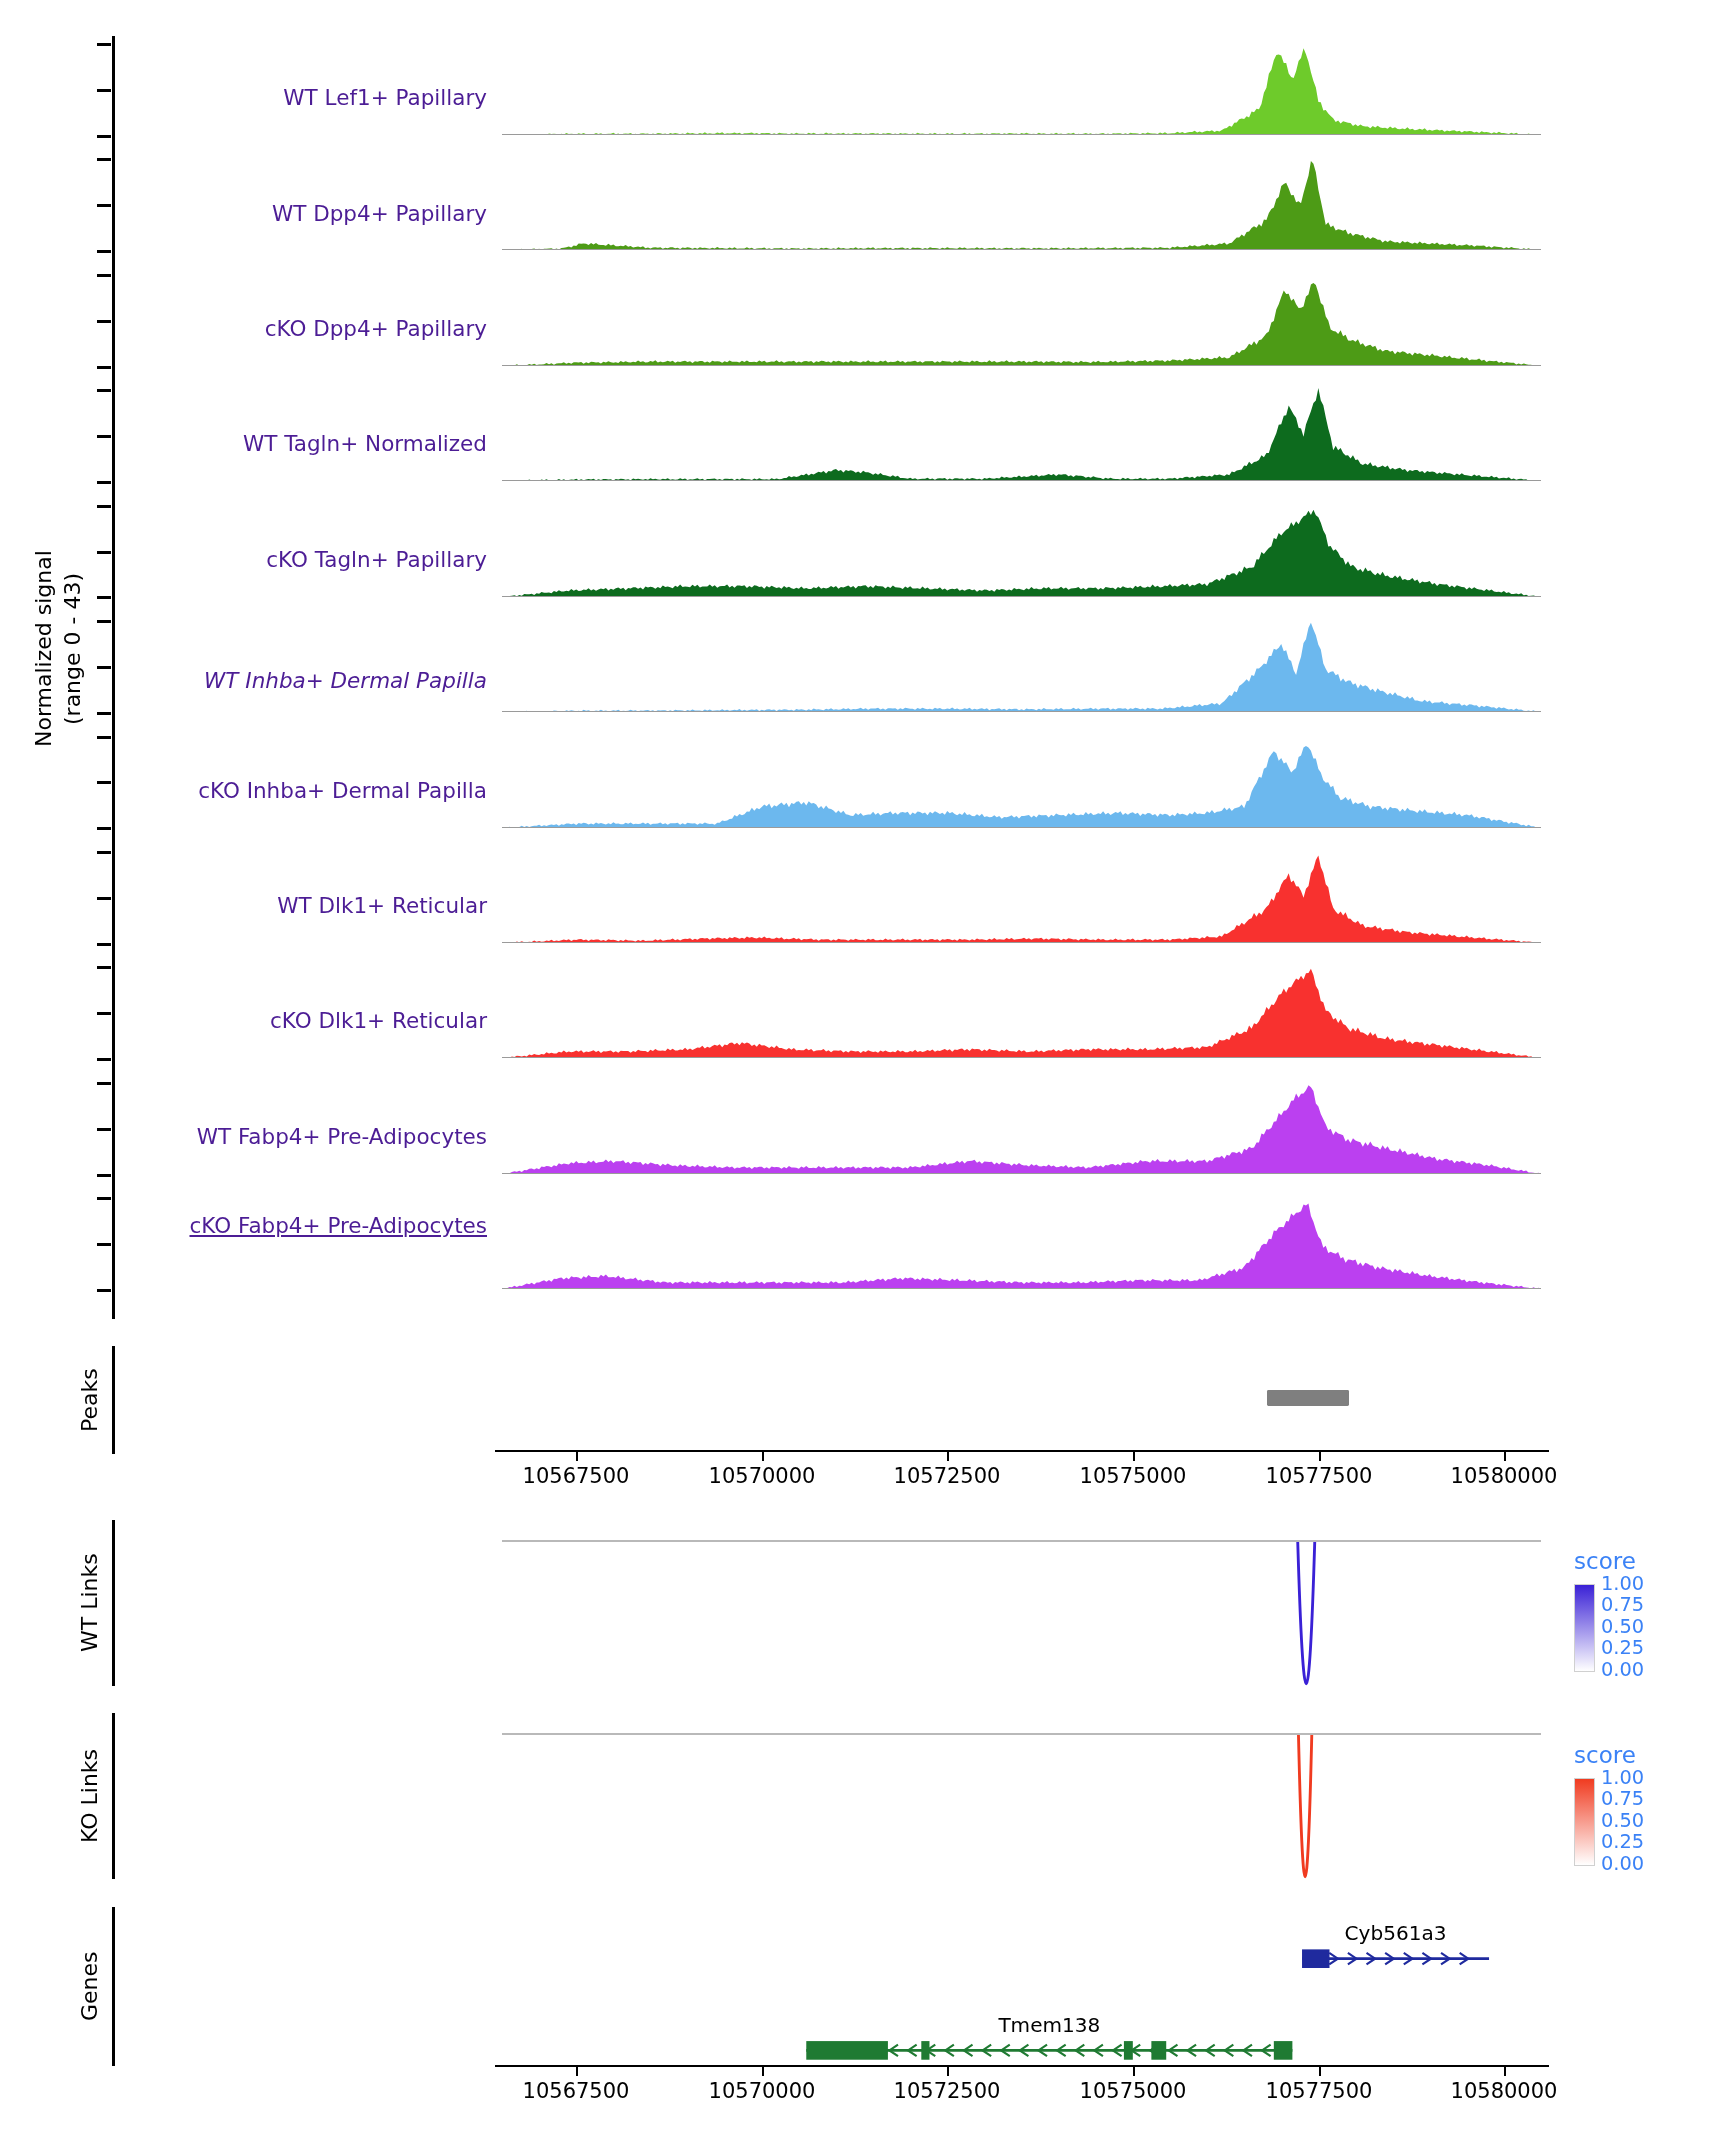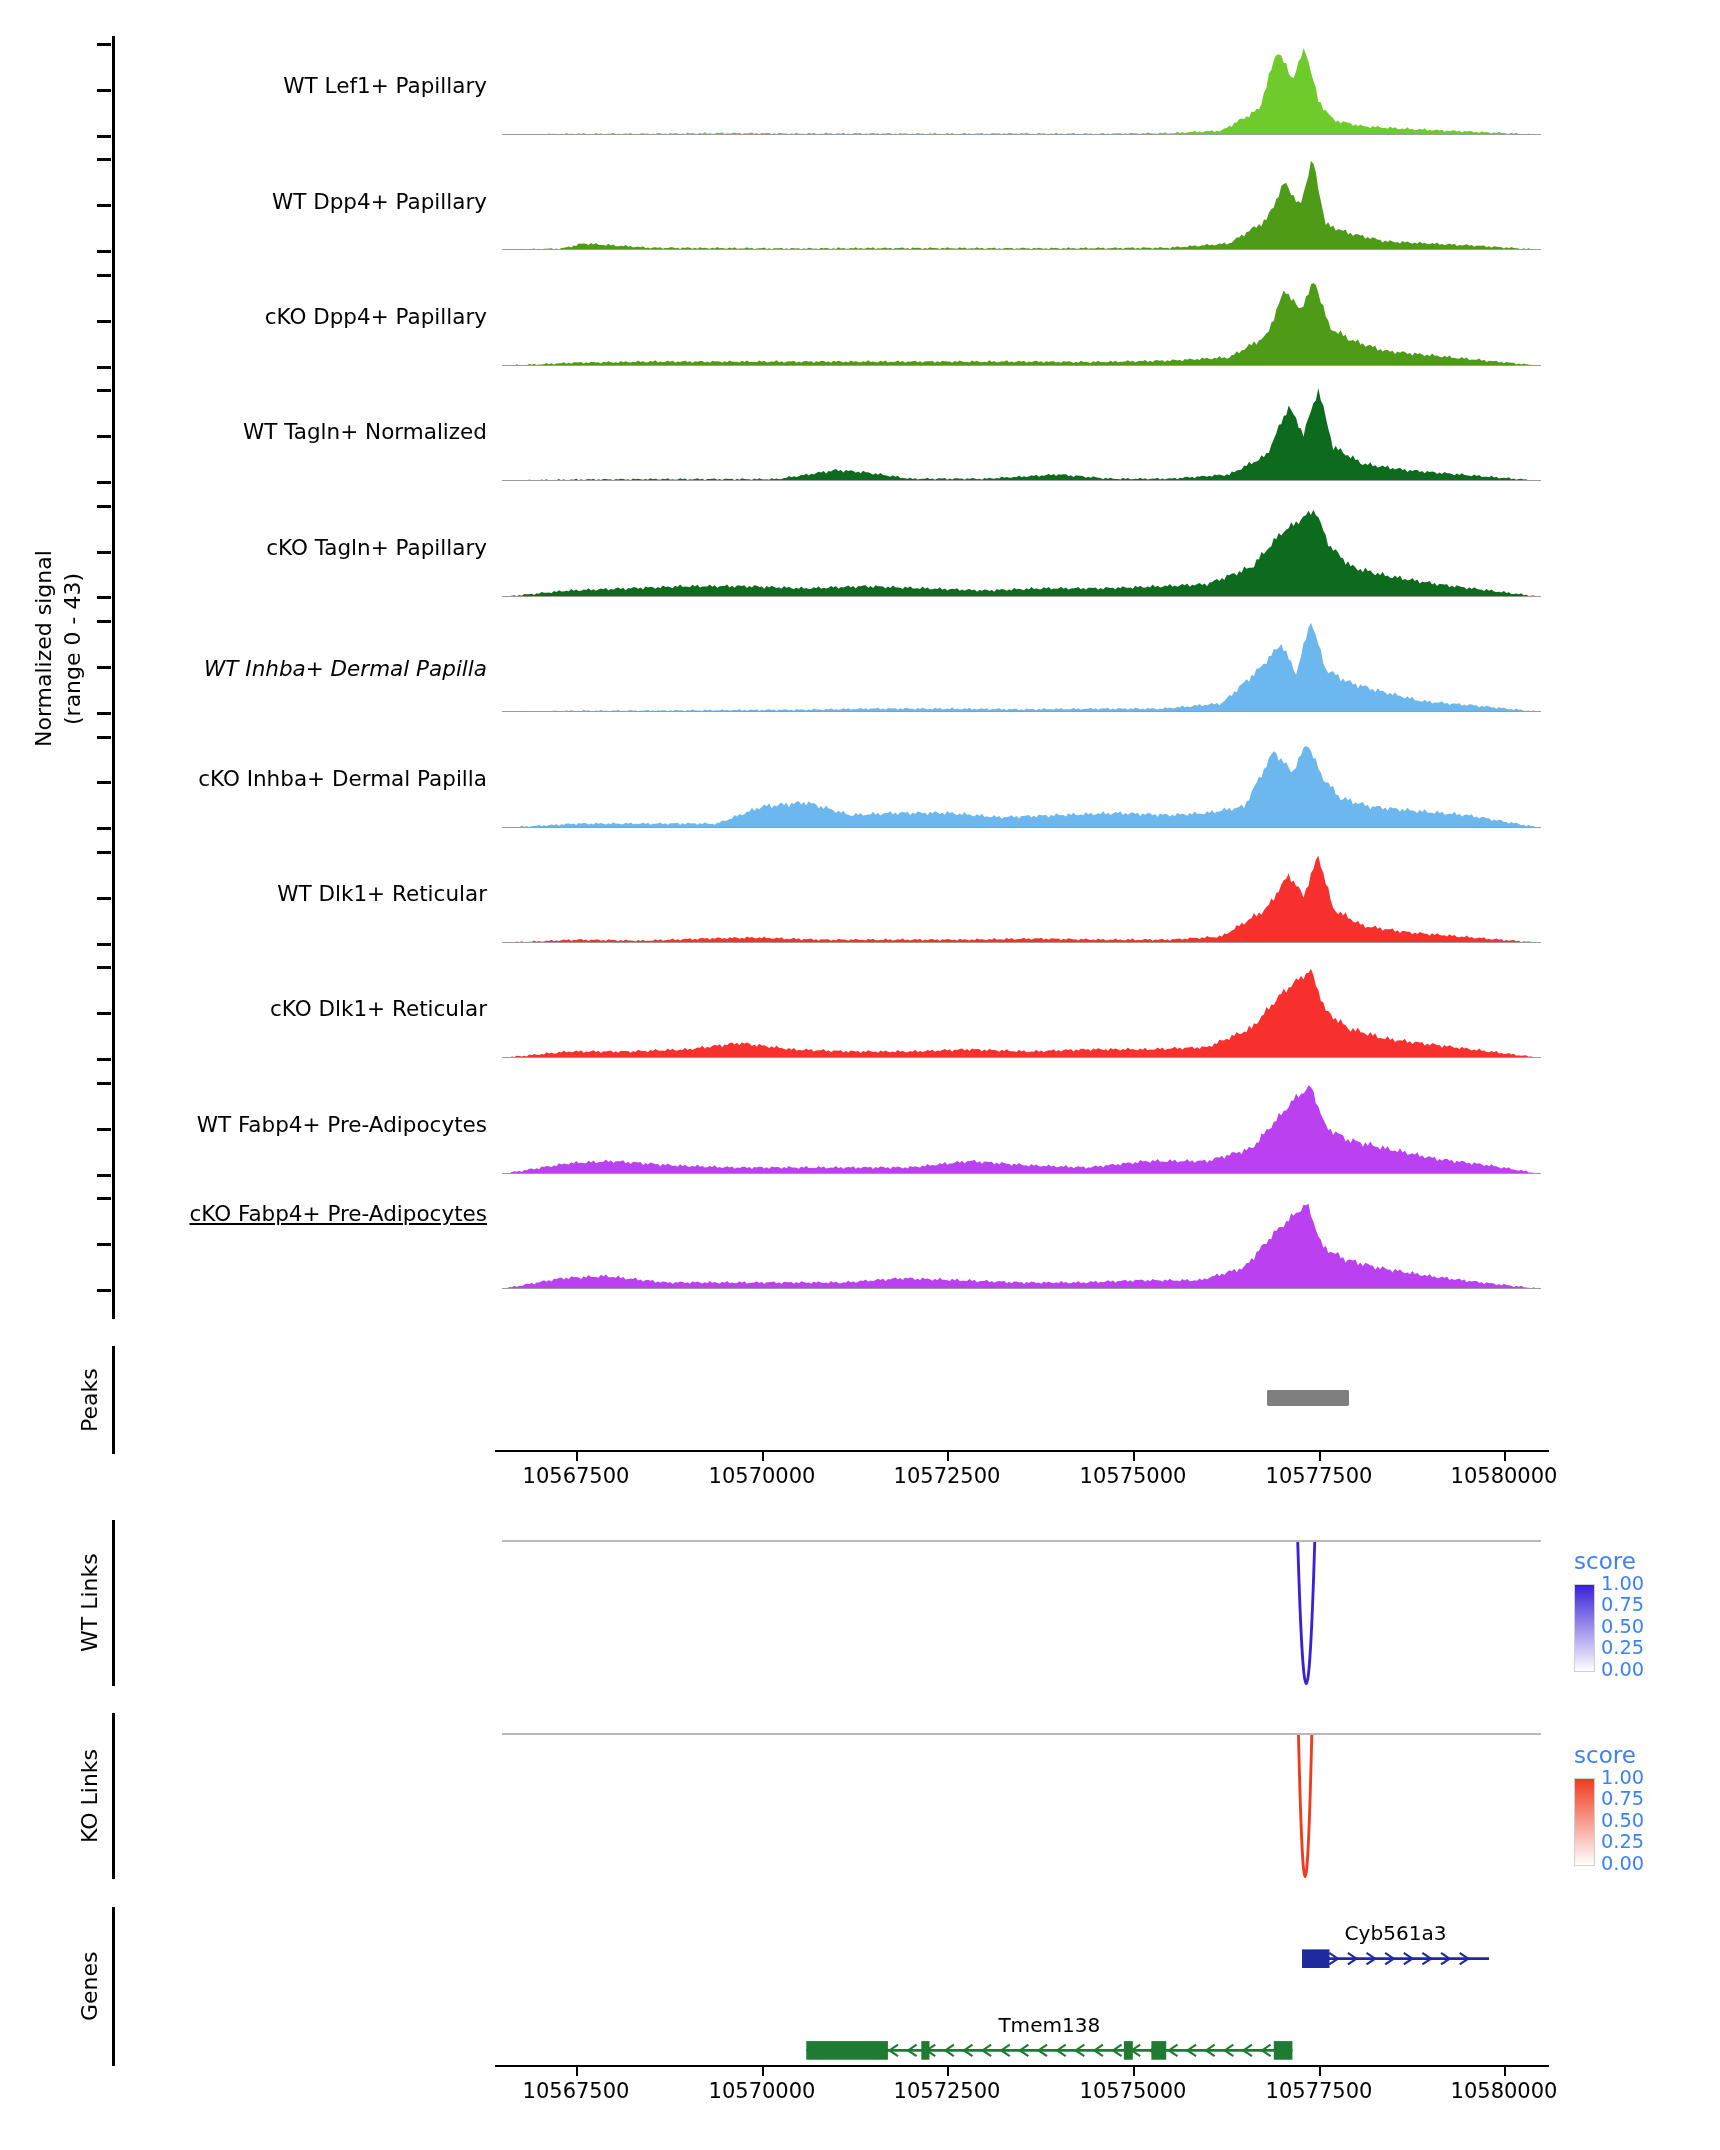--- a/index.html
+++ b/index.html
@@ -18,21 +18,22 @@
   .vert{writing-mode:vertical-rl;transform:rotate(180deg);}
 
   
   .track{position:absolute;left:502px;width:1039px;}
   .track .baseline{position:absolute;left:0;width:100%;height:1.4px;background:#9a9a9a;bottom:0;}
   .track-label{
     position:absolute;
     font-size:21.5px;
     text-align:right;
     white-space:nowrap;
-    color:#000000;
+    color:#4c1d95;
+    margin-top:12px;
   }
 
   
   .peak-bar{position:absolute;background:#7f7f7f;height:16px;border-radius:1.4px;}
 
   
   .axis-line{position:absolute;background:#000;height:2.2px;}
   .tick{position:absolute;background:#000;width:2.2px;height:8.6px;}
   .tick-label{position:absolute;font-size:21px;color:#000;text-align:center;width:172px;}
 

